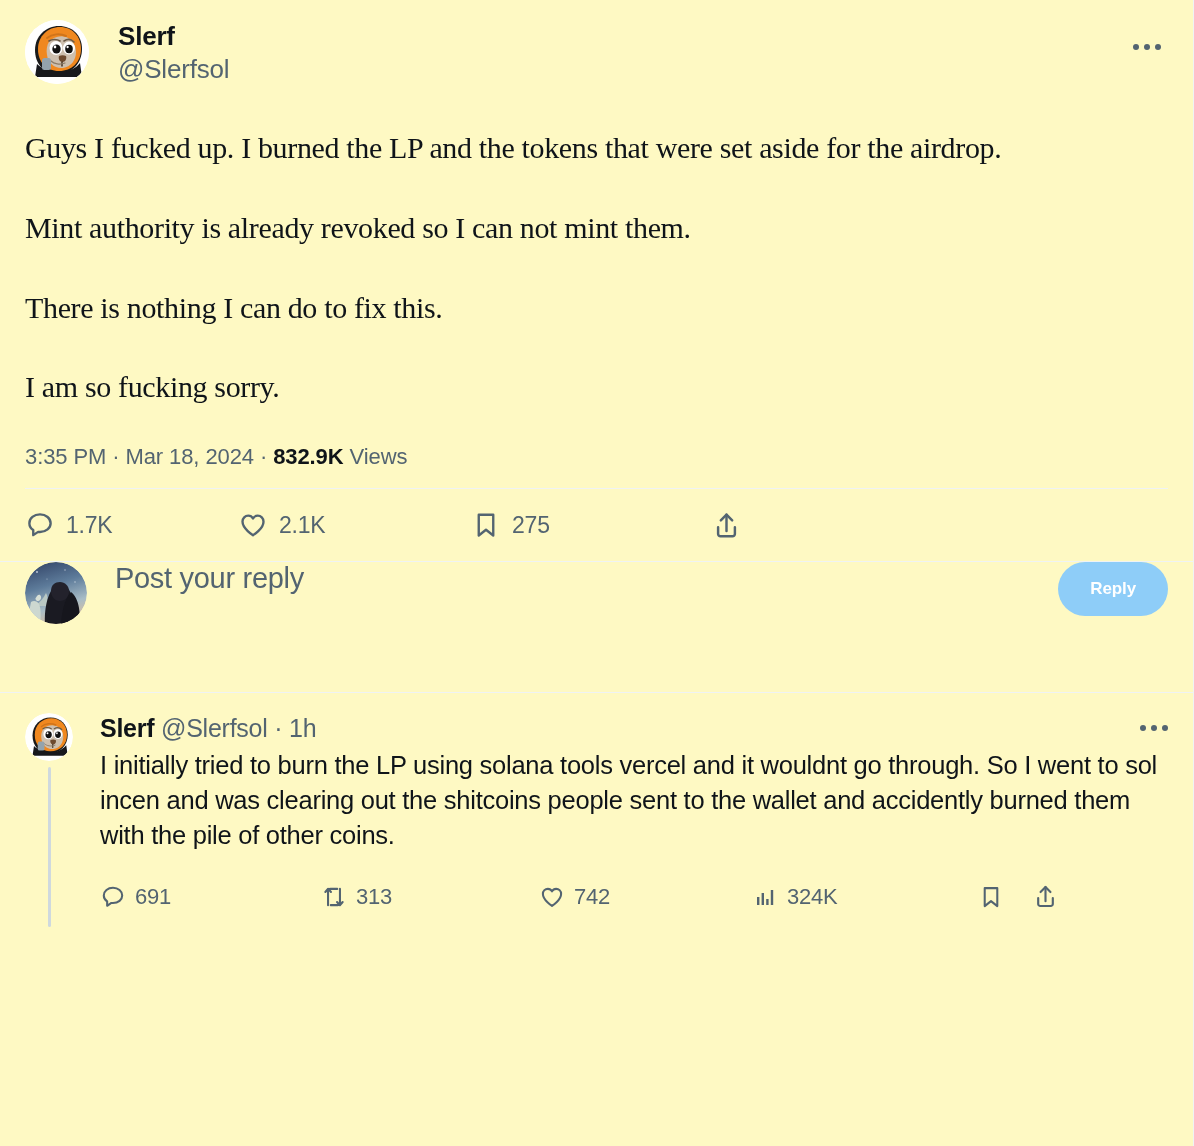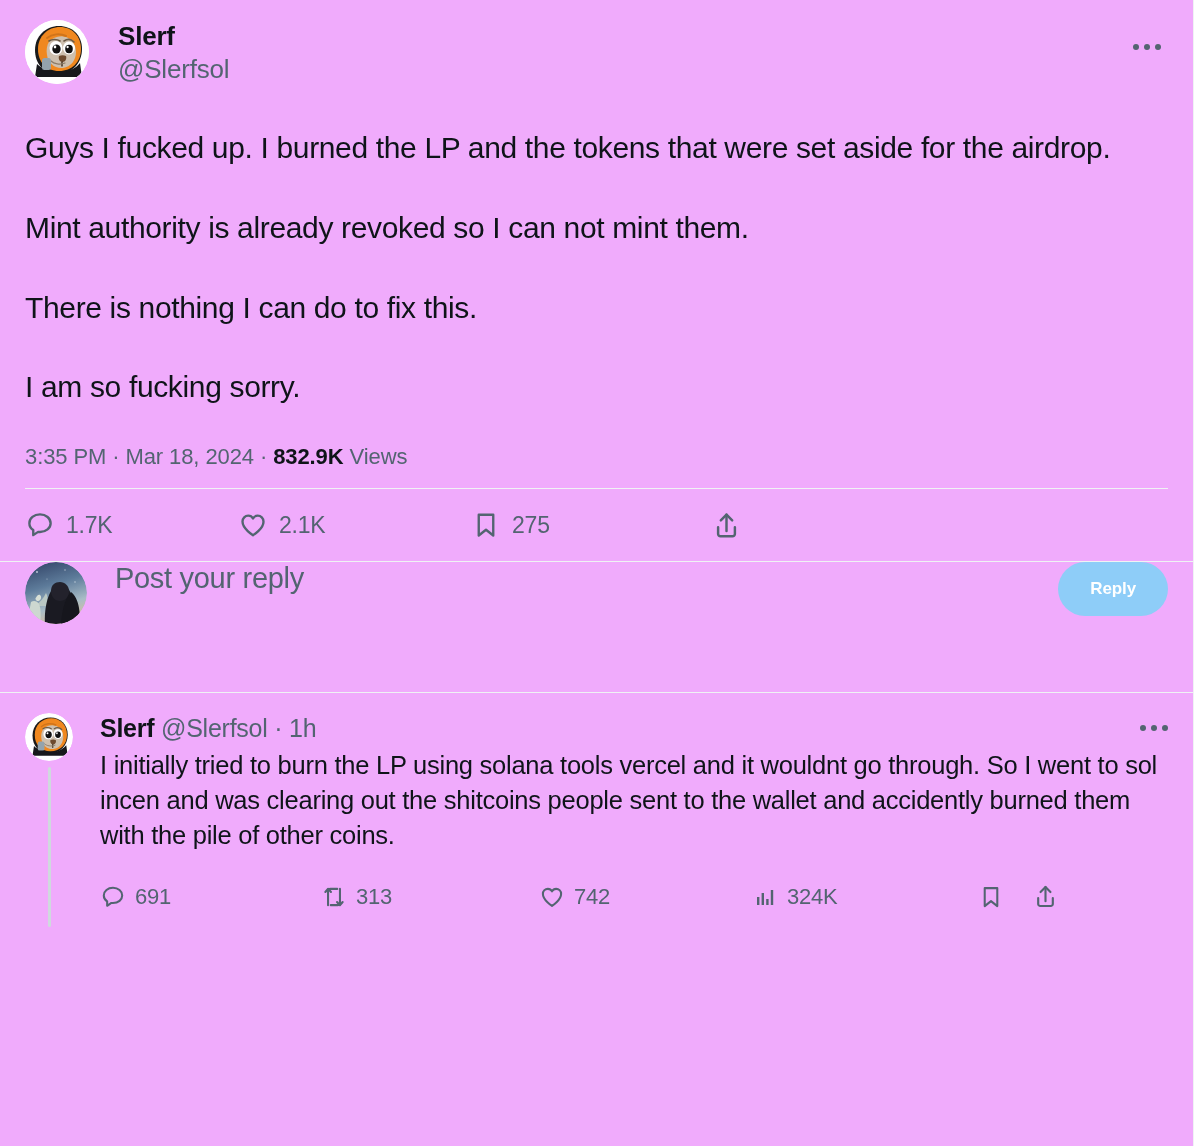--- a/index.html
+++ b/index.html
@@ -7,21 +7,21 @@
     width: 1194px;
     height: 1146px;
     background: #ffffff;
     font-family: "Liberation Sans", sans-serif;
     -webkit-font-smoothing: antialiased;
   }
   .page {
     position: relative;
     width: 1194px;
     height: 1146px;
-    background: #f0abfc;
+    background: #fef9c3;
     border-right: 1px solid #eff3f4;
     overflow: hidden;
   }
 
   
   .post-main { padding: 18px 25px 0 25px; }
 
   .post-header {
     display: flex;
     align-items: flex-start;
@@ -70,20 +70,21 @@
   .dots i { width: 6px; height: 6px; border-radius: 50%; background: #536471; display: block; }
 
   
   .post-body {
     margin-top: 30px;
     font-size: 30px;
     line-height: 1.33;
     color: #0f1419;
     letter-spacing: -0.35px;
     white-space: pre-wrap;
+    font-family: Liberation Serif, serif;
   }
 
   .timestamp {
     margin-top: 37px;
     font-size: 22px;
     color: #536471;
     letter-spacing: -0.1px;
   }
   .timestamp b { color: #0f1419; font-weight: bold; }
 

